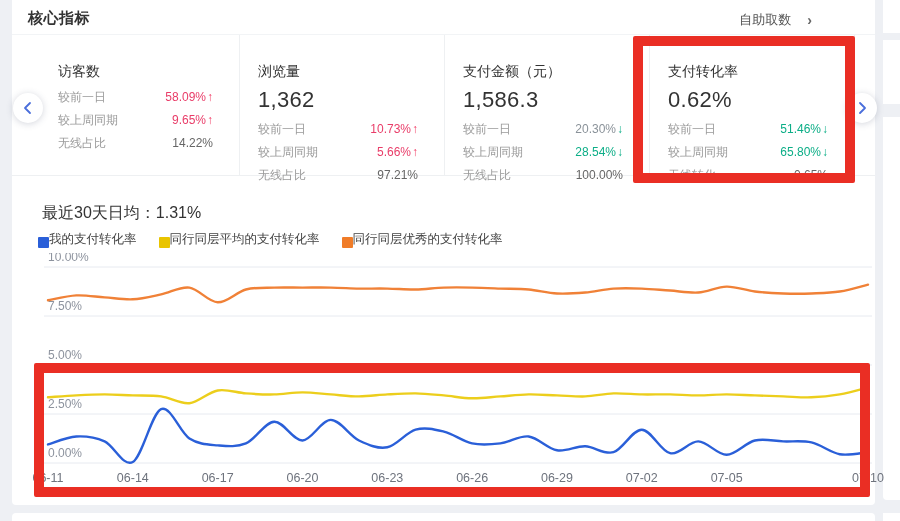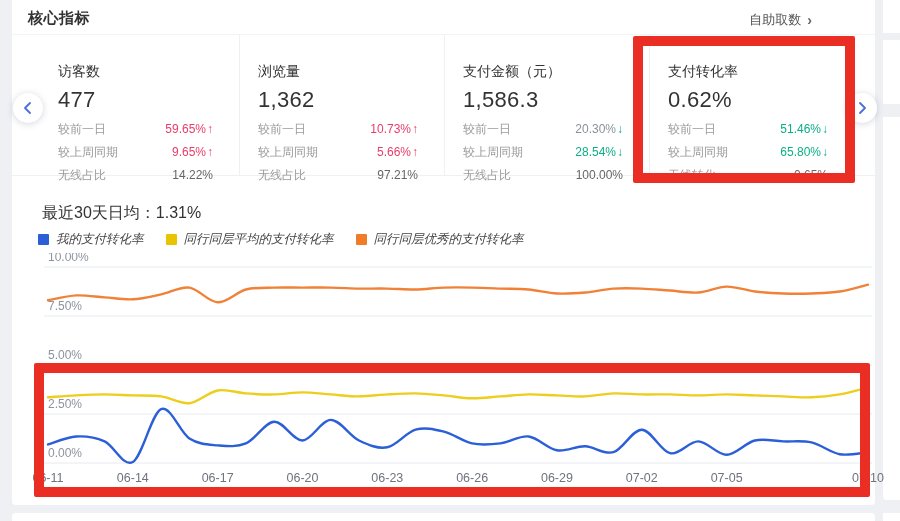--- a/index.html
+++ b/index.html
@@ -10,21 +10,21 @@
   .main-panel{position:absolute;left:12px;top:0;width:863px;height:505px;background:#fff;border-radius:0 0 4px 4px;}
   .next-card{position:absolute;left:12px;top:513px;width:863px;height:8px;background:#fff;border-radius:4px 4px 0 0;}
   .bg-frag{position:absolute;background:#fff;}
   .frag1{left:883px;top:0;width:17px;height:33px;}
   .frag2{left:883px;top:40px;width:17px;height:64px;}
   .frag3{left:883px;top:117px;width:17px;height:383px;border-radius:0 0 0 4px;}
   .frag4{left:883px;top:513px;width:17px;height:8px;}
 
   
   .panel-title{position:absolute;left:28px;top:9px;font-size:15px;color:#333;font-weight:700;letter-spacing:.5px;}
-  .self-fetch{position:absolute;right:88px;top:11px;font-size:13px;color:#555;cursor:pointer;text-decoration:none;display:flex;align-items:center;gap:6px;}
+  .self-fetch{position:absolute;right:88px;top:11px;font-size:13px;color:#555;cursor:pointer;text-decoration:none;display:flex;align-items:center;gap:16px;}
   .self-fetch .chev{color:#666;font-size:14px;font-weight:700;}
 
   
   .metrics-row{position:absolute;left:12px;top:34px;width:863px;height:142px;display:flex;padding-left:28px;box-sizing:border-box;border-top:1px solid #f2f4f6;border-bottom:1px solid #eef0f2;}
   .metric-card{box-sizing:border-box;border-right:1px solid #eef0f2;padding:12px 0 0 18px;}
   .mc1{width:200px;} .mc2{width:205px;} .mc3{width:205px;} .mc4{width:205px;}
   .mc-title{font-size:14px;color:#333;margin-top:16px;}
   .mc-value{font-size:22px;color:#333;margin-top:6px;letter-spacing:.3px;}
   .mc-row{display:flex;justify-content:space-between;font-size:12px;margin-top:10px;padding-right:26px;line-height:13px;}
   .mc-label{color:#9a9a9a;}
@@ -32,21 +32,21 @@
   .t-up{color:#e93c68;}
   .t-down{color:#0cae87;}
   .t-muted{color:#8a9299;}
   .arr{font-weight:700;margin-left:1px;}
   .a-up{color:#f13a63;}
   .a-down{color:#0cae87;}
 
   
   .chart-title{position:absolute;left:42px;top:203px;font-size:16px;color:#333;}
   .legend{position:absolute;left:38px;top:231px;display:flex;gap:22px;align-items:center;}
-  .legend-item{display:flex;align-items:center;gap:7px;font-size:12.5px;color:#444;cursor:pointer;font-style:italic;}
+  .legend-item{display:flex;align-items:flex-end;font-size:12.5px;color:#444;cursor:pointer;}
   .legend-swatch{width:11px;height:11px;border-radius:1px;display:inline-block;}
 
   
   #chart-svg{position:absolute;left:0;top:253px;}
   .grid{stroke:#e7eaf0;stroke-width:1;}
   .ytick{fill:#8d939e;font-size:12px;}
   .xtick{fill:#6e737d;font-size:12.5px;}
 
   
   .car-btn{position:absolute;width:30px;height:30px;border-radius:50%;background:#fff;box-shadow:0 1px 7px rgba(60,70,100,.22);display:flex;align-items:center;justify-content:center;cursor:pointer;z-index:40;}
@@ -72,24 +72,23 @@
 
   <div class="panel-title">核心指标</div>
   <a class="self-fetch">
     <span>自助取数</span>
     <span class="chev">›</span>
   </a>
 
   <div class="metrics-row">
     <div class="metric-card mc1">
       <div class="mc-title">访客数</div>
-      <div class="mc-value">477</div>
-      <div class="mc-row">
-        <span class="mc-label">较前一日</span>
-        <span class="mc-val t-up"><span>59.65%</span><span class="arr a-up">↑</span></span>
+      <div class="mc-row">
+        <span class="mc-label">较前一日</span>
+        <span class="mc-val t-up"><span>58.09%</span><span class="arr a-up">↑</span></span>
       </div>
       <div class="mc-row">
         <span class="mc-label">较上周同期</span>
         <span class="mc-val t-up"><span>9.65%</span><span class="arr a-up">↑</span></span>
       </div>
       <div class="mc-row">
         <span class="mc-label">无线占比</span>
         <span class="mc-val">14.22%</span>
       </div>
     </div>

